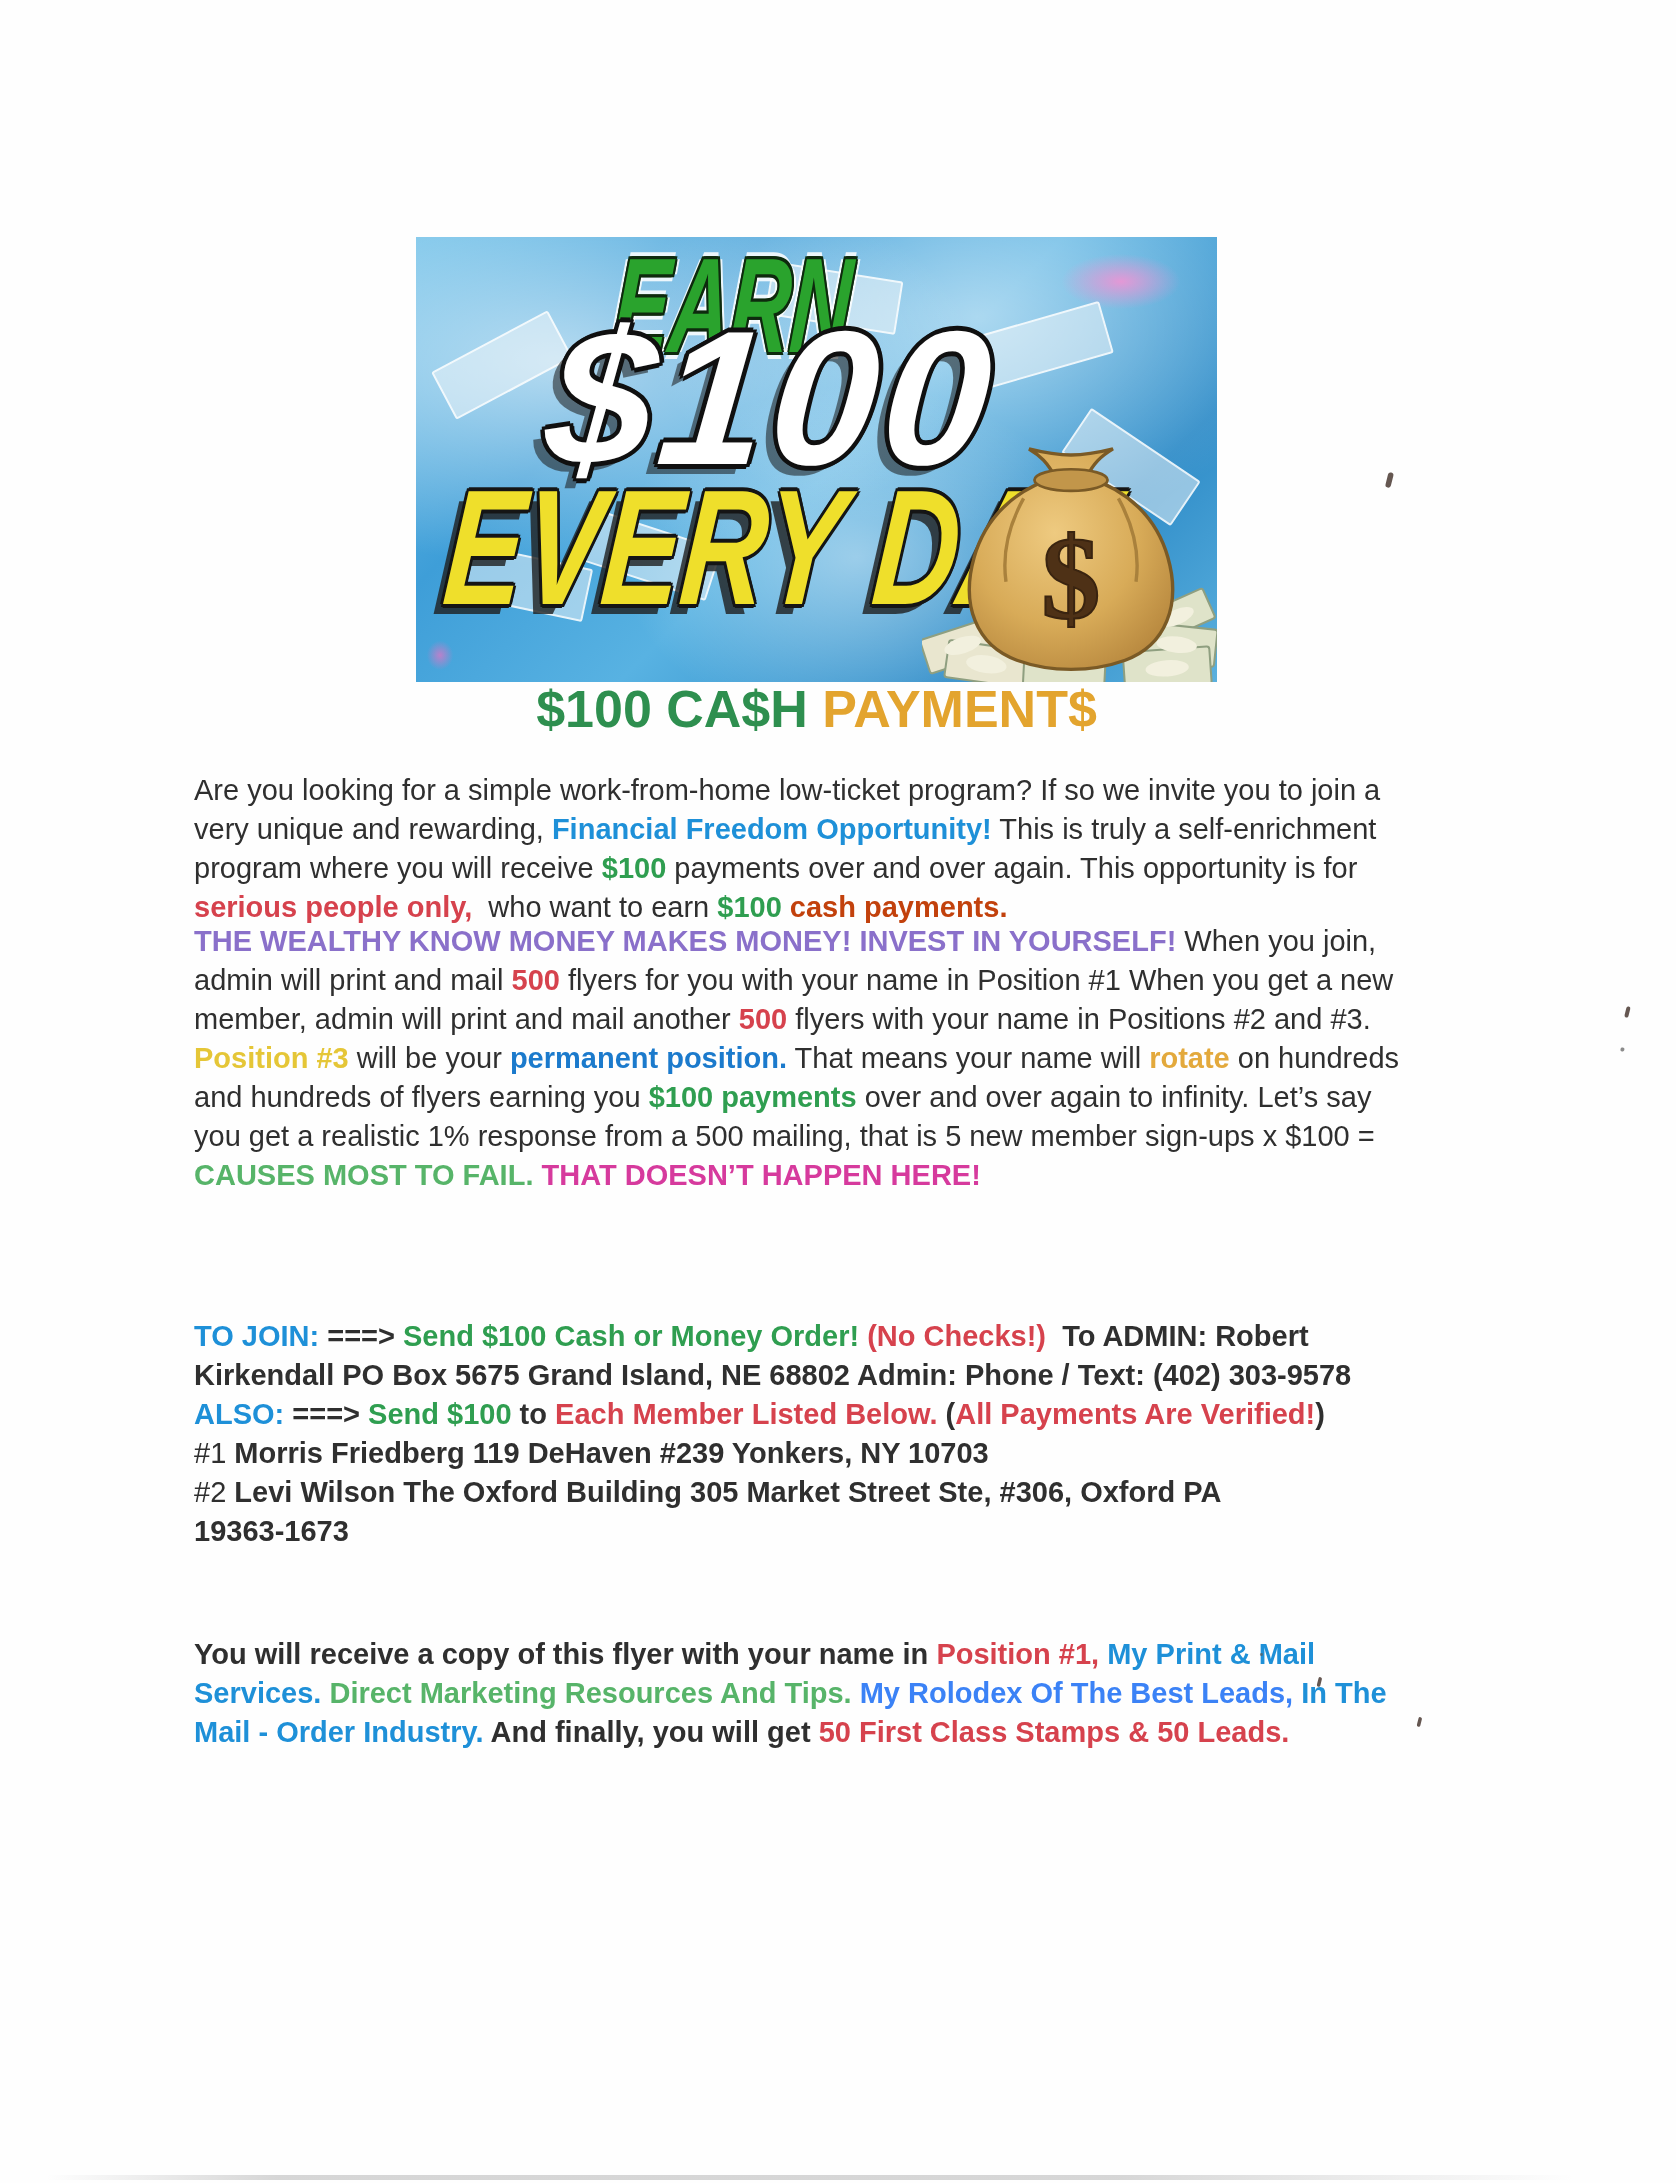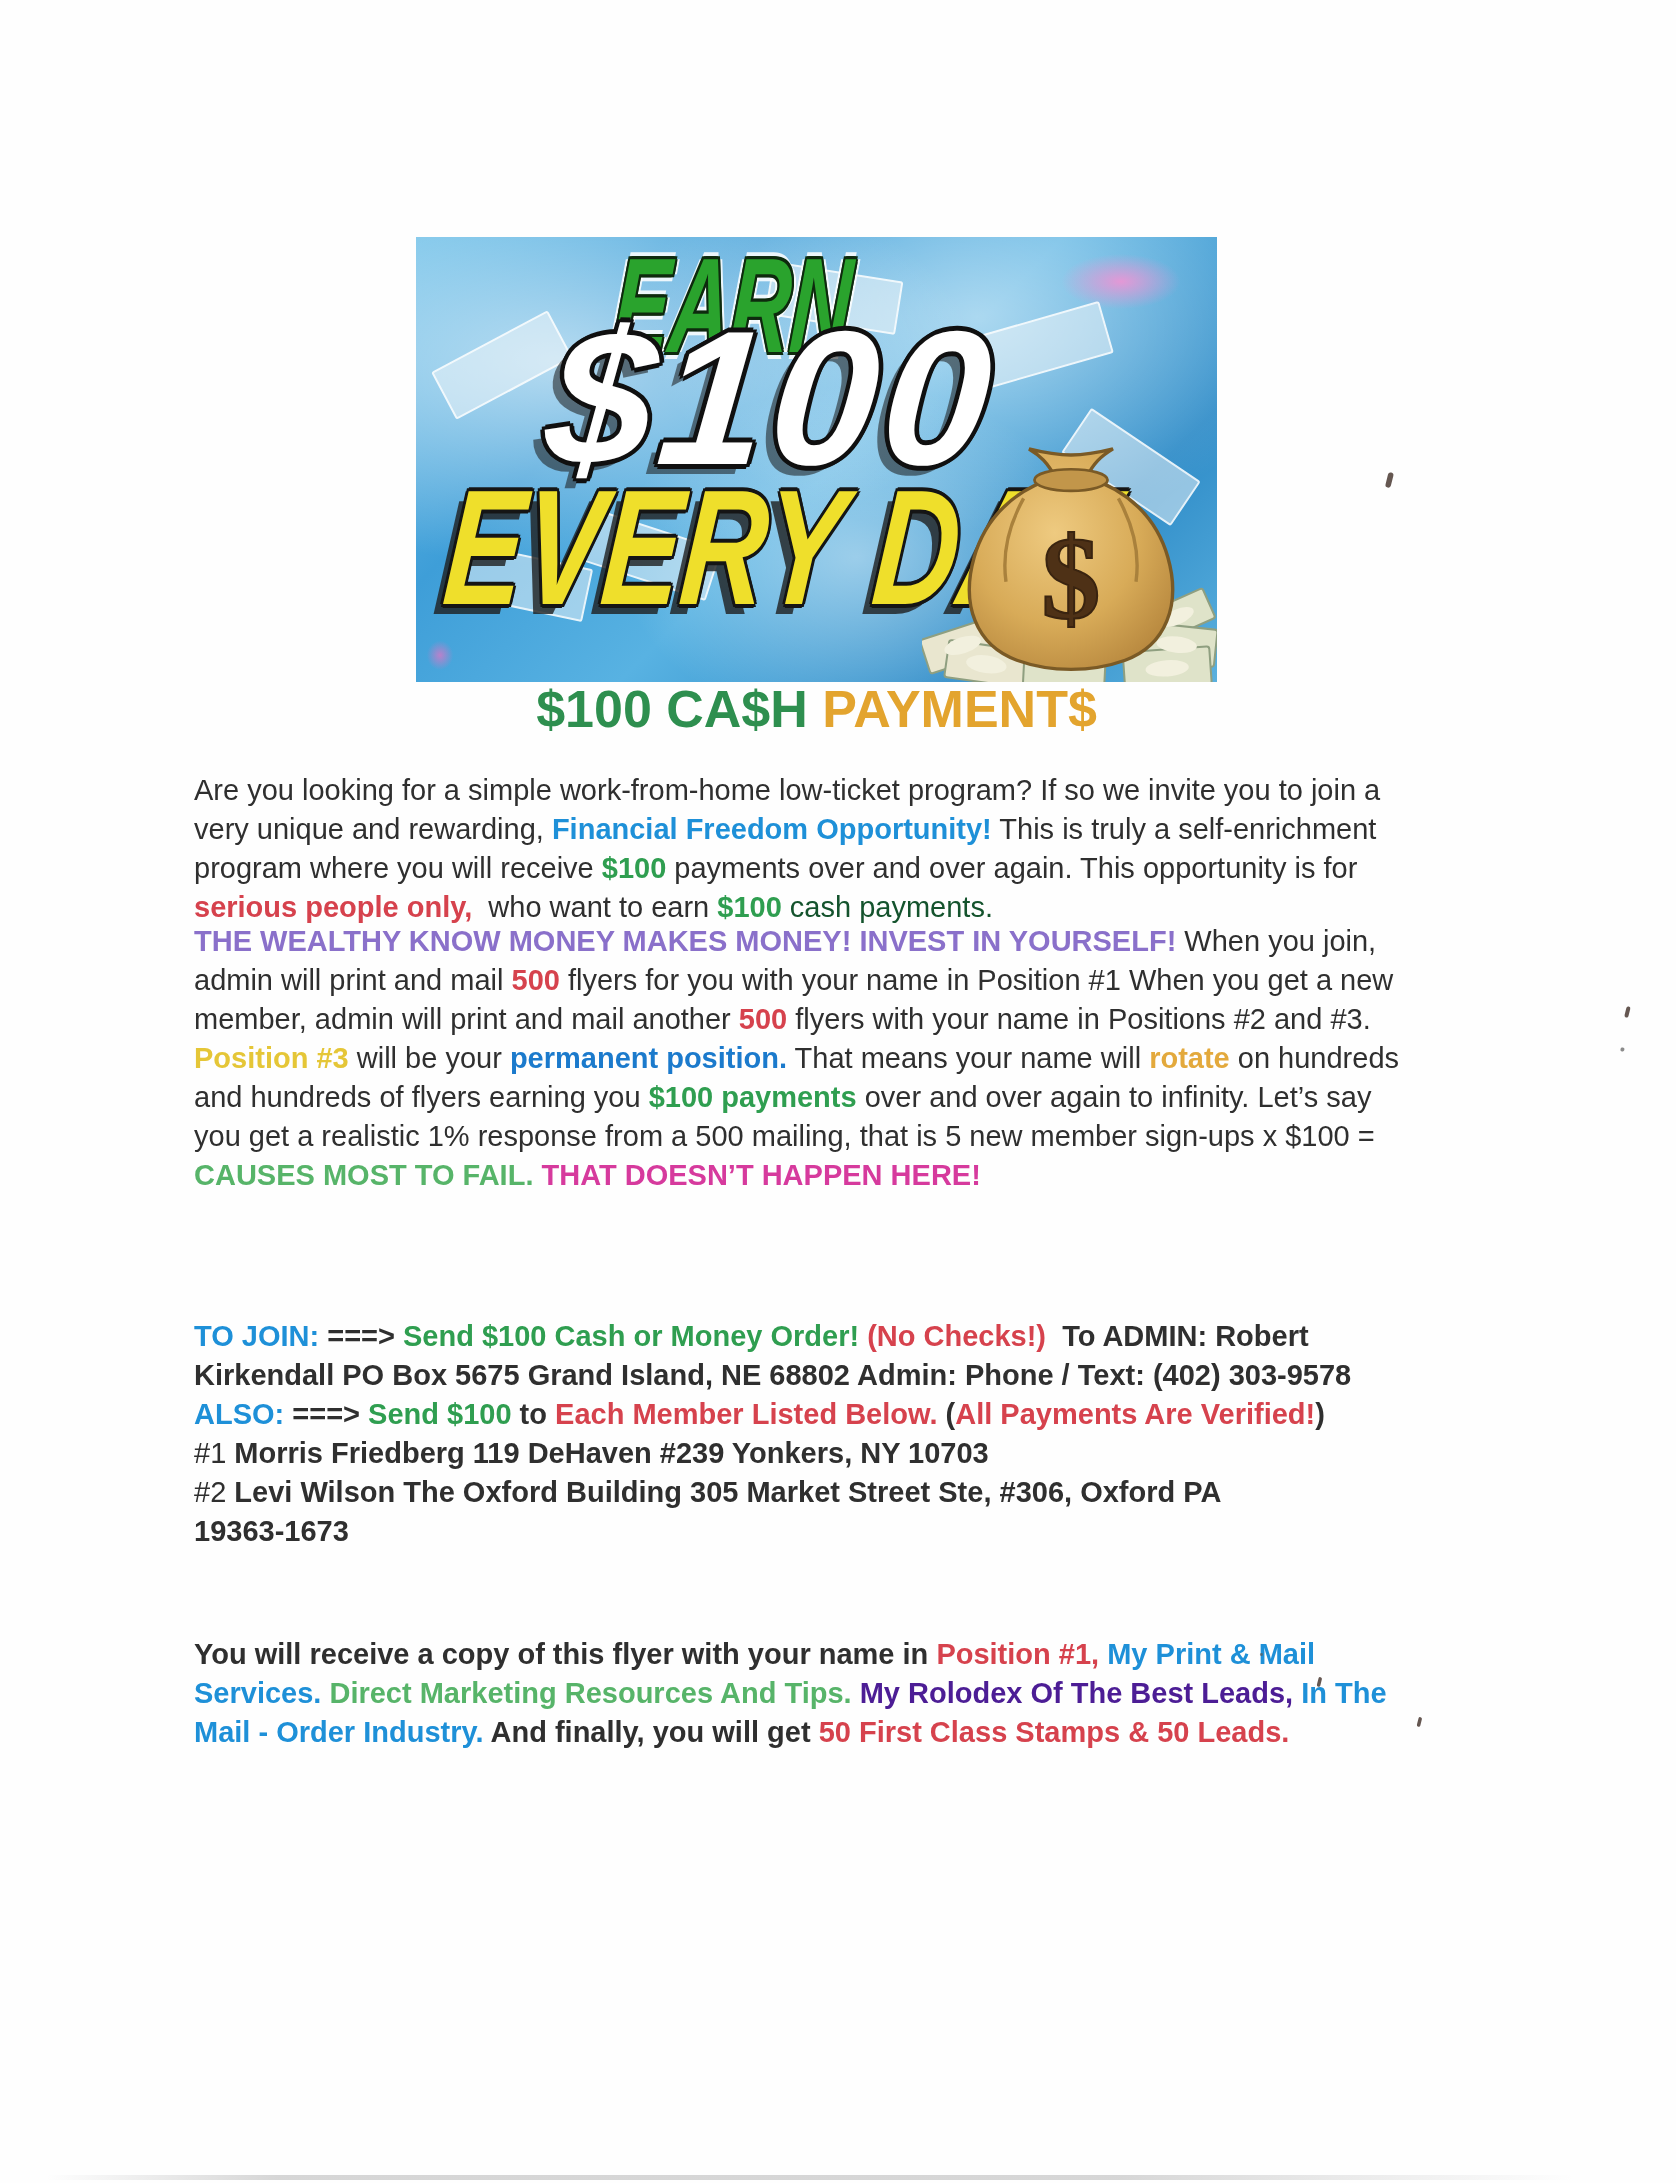--- a/index.html
+++ b/index.html
@@ -115,42 +115,42 @@
       <text x="220" y="272" font-size="175" font-weight="bold" font-family="Liberation Serif, DejaVu Serif, serif" text-anchor="middle" fill="#4e3116" stroke="#3a2410" stroke-width="3">$</text>
     </svg>
   </div>
 
   <div id="heading"><span class="head-green">$100 CA$H</span><span class="head-orange"> PAYMENT$</span></div>
 
   <div class="para" id="para1">
       <div class="tline"><span style="color: rgb(47, 47, 47); font-weight: 400;">Are you looking for a simple work-from-home low-ticket program? If so we invite you to join a</span></div>
       <div class="tline"><span style="color: rgb(47, 47, 47); font-weight: 400;">very unique and rewarding, </span><span style="color: rgb(30, 144, 216); font-weight: 700;">Financial Freedom Opportunity!</span><span style="color: rgb(47, 47, 47); font-weight: 400;"> This is truly a self-enrichment</span></div>
       <div class="tline"><span style="color: rgb(47, 47, 47); font-weight: 400;">program where you will receive </span><span style="color: rgb(47, 158, 80); font-weight: 700;">$100</span><span style="color: rgb(47, 47, 47); font-weight: 400;"> payments over and over again. This opportunity is for</span></div>
-      <div class="tline"><span style="color: rgb(214, 66, 77); font-weight: 700;">serious people only,</span><span style="color: rgb(47, 47, 47); font-weight: 400;">  who want to earn </span><span style="color: rgb(47, 158, 80); font-weight: 700;">$100</span><span style="color: #14532d; font-weight: 400;"> cash payments.</span></div>
+      <div class="tline"><span style="color: rgb(214, 66, 77); font-weight: 700;">serious people only,</span><span style="color: rgb(47, 47, 47); font-weight: 400;">  who want to earn </span><span style="color: rgb(47, 158, 80); font-weight: 700;">$100</span><span style="color: #c2410c; font-weight: 700;"> cash payments.</span></div>
     </div>
   <div class="para" id="para2">
       <div class="tline"><span style="color: rgb(138, 112, 202); font-weight: 700;">THE WEALTHY KNOW MONEY MAKES MONEY! INVEST IN YOURSELF!</span><span style="color: rgb(47, 47, 47); font-weight: 400;"> When you join,</span></div>
       <div class="tline"><span style="color: rgb(47, 47, 47); font-weight: 400;">admin will print and mail </span><span style="color: rgb(214, 66, 77); font-weight: 700;">500</span><span style="color: rgb(47, 47, 47); font-weight: 400;"> flyers for you with your name in Position #1 When you get a new</span></div>
       <div class="tline"><span style="color: rgb(47, 47, 47); font-weight: 400;">member, admin will print and mail another </span><span style="color: rgb(214, 66, 77); font-weight: 700;">500</span><span style="color: rgb(47, 47, 47); font-weight: 400;"> flyers with your name in Positions #2 and #3.</span></div>
       <div class="tline"><span style="color: rgb(229, 198, 55); font-weight: 700;">Position #3</span><span style="color: rgb(47, 47, 47); font-weight: 400;"> will be your </span><span style="color: rgb(27, 122, 204); font-weight: 700;">permanent position.</span><span style="color: rgb(47, 47, 47); font-weight: 400;"> That means your name will </span><span style="color: rgb(227, 169, 60); font-weight: 700;">rotate</span><span style="color: rgb(47, 47, 47); font-weight: 400;"> on hundreds</span></div>
       <div class="tline"><span style="color: rgb(47, 47, 47); font-weight: 400;">and hundreds of flyers earning you </span><span style="color: rgb(47, 158, 80); font-weight: 700;">$100 payments</span><span style="color: rgb(47, 47, 47); font-weight: 400;"> over and over again to infinity. Let’s say</span></div>
       <div class="tline"><span style="color: rgb(47, 47, 47); font-weight: 400;">you get a realistic 1% response from a 500 mailing, that is 5 new member sign-ups x $100 =</span></div>
       <div class="tline"><span style="color: rgb(87, 180, 105); font-weight: 700;">CAUSES MOST TO FAIL. </span><span style="color: rgb(214, 58, 157); font-weight: 700;">THAT DOESN’T HAPPEN HERE!</span></div>
     </div>
   <div class="para" id="para3">
       <div class="tline"><span style="color: rgb(30, 144, 216); font-weight: 700;">TO JOIN:</span><span style="color: rgb(47, 47, 47); font-weight: 700;"> ===&gt; </span><span style="color: rgb(47, 158, 80); font-weight: 700;">Send $100 Cash or Money Order!</span><span style="color: rgb(214, 66, 77); font-weight: 700;"> (No Checks!)</span><span style="color: rgb(47, 47, 47); font-weight: 700;">  To ADMIN: Robert</span></div>
       <div class="tline"><span style="color: rgb(47, 47, 47); font-weight: 700;">Kirkendall PO Box 5675 Grand Island, NE 68802 Admin: Phone / Text: (402) 303-9578</span></div>
       <div class="tline"><span style="color: rgb(30, 144, 216); font-weight: 700;">ALSO:</span><span style="color: rgb(47, 47, 47); font-weight: 700;"> ===&gt; </span><span style="color: rgb(47, 158, 80); font-weight: 700;">Send $100</span><span style="color: rgb(47, 47, 47); font-weight: 700;"> to </span><span style="color: rgb(214, 66, 77); font-weight: 700;">Each Member Listed Below.</span><span style="color: rgb(47, 47, 47); font-weight: 700;"> (</span><span style="color: rgb(214, 66, 77); font-weight: 700;">All Payments Are Verified!</span><span style="color: rgb(47, 47, 47); font-weight: 700;">)</span></div>
       <div class="tline"><span style="color: rgb(47, 47, 47); font-weight: 400;">#1 </span><span style="color: rgb(47, 47, 47); font-weight: 700;">Morris Friedberg 119 DeHaven #239 Yonkers, NY 10703</span></div>
       <div class="tline"><span style="color: rgb(47, 47, 47); font-weight: 400;">#2 </span><span style="color: rgb(47, 47, 47); font-weight: 700;">Levi Wilson The Oxford Building 305 Market Street Ste, #306, Oxford PA</span></div>
       <div class="tline"><span style="color: rgb(47, 47, 47); font-weight: 700;">19363-1673</span></div>
     </div>
   <div class="para" id="para4">
       <div class="tline"><span style="color: rgb(47, 47, 47); font-weight: 700;">You will receive a copy of this flyer with your name in </span><span style="color: rgb(214, 66, 77); font-weight: 700;">Position #1,</span><span style="color: rgb(30, 144, 216); font-weight: 700;"> My Print &amp; Mail</span></div>
-      <div class="tline"><span style="color: rgb(30, 144, 216); font-weight: 700;">Services.</span><span style="color: rgb(87, 180, 105); font-weight: 700;"> Direct Marketing Resources And Tips.</span><span style="color: #4c1d95; font-weight: 700;"> My Rolodex Of The Best Leads,</span><span style="color: rgb(30, 144, 216); font-weight: 700;"> In The</span></div>
+      <div class="tline"><span style="color: rgb(30, 144, 216); font-weight: 700;">Services.</span><span style="color: rgb(87, 180, 105); font-weight: 700;"> Direct Marketing Resources And Tips.</span><span style="color: #3b82f6; font-weight: 700;"> My Rolodex Of The Best Leads,</span><span style="color: rgb(30, 144, 216); font-weight: 700;"> In The</span></div>
       <div class="tline"><span style="color: rgb(30, 144, 216); font-weight: 700;">Mail - Order Industry.</span><span style="color: rgb(47, 47, 47); font-weight: 700;"> And finally, you will get </span><span style="color: rgb(214, 66, 77); font-weight: 700;">50 First Class Stamps &amp; 50 Leads.</span></div>
     </div>
 
   <div id="bottom-smudge"></div>
 <div class="mark tick" style="left: 1387px; top: 473px; transform: scale(1.1) rotate(14deg);"></div>
     <div class="mark tick" style="left: 1625px; top: 1005px; transform: scale(0.8) rotate(14deg);"></div>
     <div class="mark dot" style="left: 1620px; top: 1047px; transform: scale(0.8) rotate(14deg);"></div>
     <div class="mark dot" style="left: 1259px; top: 1652px; transform: scale(0.6) rotate(14deg);"></div>
     <div class="mark tick" style="left: 1317px; top: 1675px; transform: scale(0.7) rotate(14deg);"></div>
     <div class="mark tick" style="left: 1417px; top: 1715px; transform: scale(0.7) rotate(14deg);"></div>

